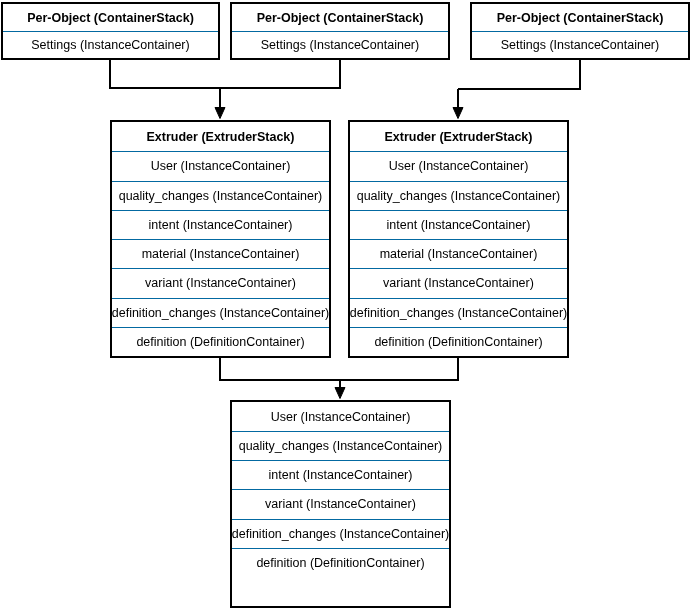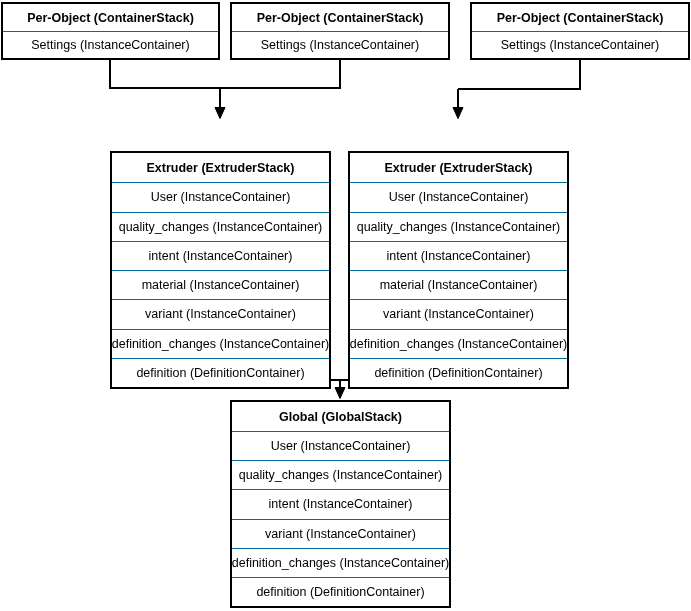--- a/index.html
+++ b/index.html
@@ -34,21 +34,21 @@
     stroke-width: 1;
   }
   .box {
     position: absolute;
     box-sizing: border-box;
     background: #ffffff;
     border: 2px solid #000000;
     display: grid;
   }
   .box.po { grid-template-rows: 27px 1fr; }
-  .box.ex { grid-template-rows: repeat(8, 1fr); margin-top: 31px; }
+  .box.ex { grid-template-rows: repeat(8, 1fr); }
   .box.gl { grid-template-rows: repeat(7, 1fr); }
   .cell {
     display: flex;
     align-items: center;
     justify-content: center;
     white-space: nowrap;
     overflow: hidden;
     padding: 0 2px;
   }
   .cell + .cell { border-top: 1px solid #0369a1; }
@@ -102,21 +102,20 @@
     <div class="cell">User (InstanceContainer)</div>
     <div class="cell">quality_changes (InstanceContainer)</div>
     <div class="cell">intent (InstanceContainer)</div>
     <div class="cell">material (InstanceContainer)</div>
     <div class="cell">variant (InstanceContainer)</div>
     <div class="cell">definition_changes (InstanceContainer)</div>
     <div class="cell">definition (DefinitionContainer)</div>
   </div>
 
   <div class="box gl" style="left:230px; top:400px; width:221px; height:208px">
-    <div class="cell hdr">Global (GlobalStack)</div>
     <div class="cell">User (InstanceContainer)</div>
     <div class="cell">quality_changes (InstanceContainer)</div>
     <div class="cell">intent (InstanceContainer)</div>
     <div class="cell">variant (InstanceContainer)</div>
     <div class="cell">definition_changes (InstanceContainer)</div>
     <div class="cell">definition (DefinitionContainer)</div>
   </div>
 
 </div>
 

